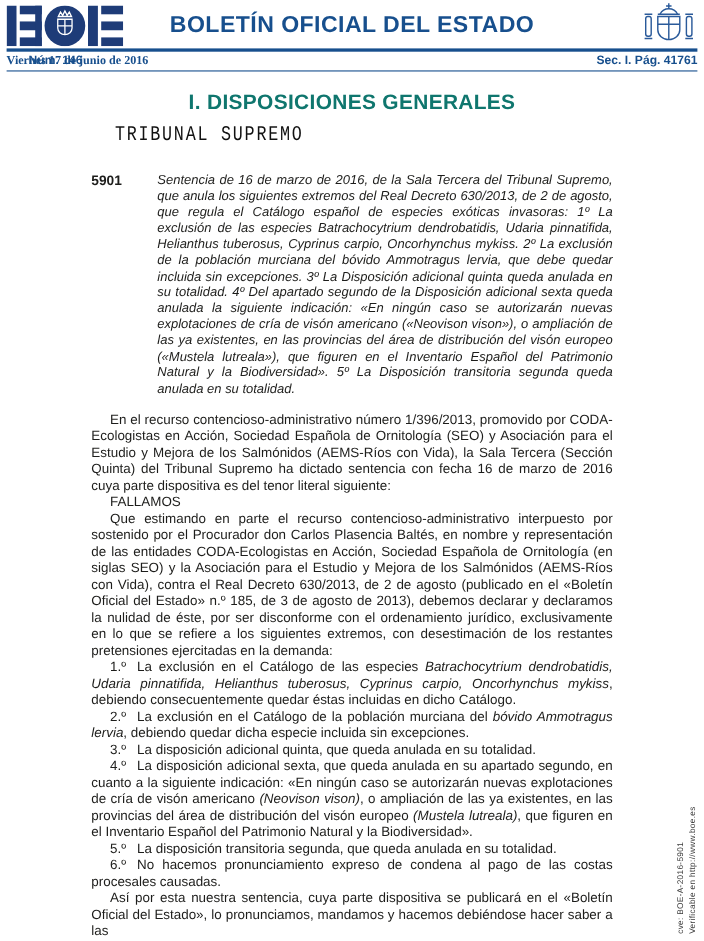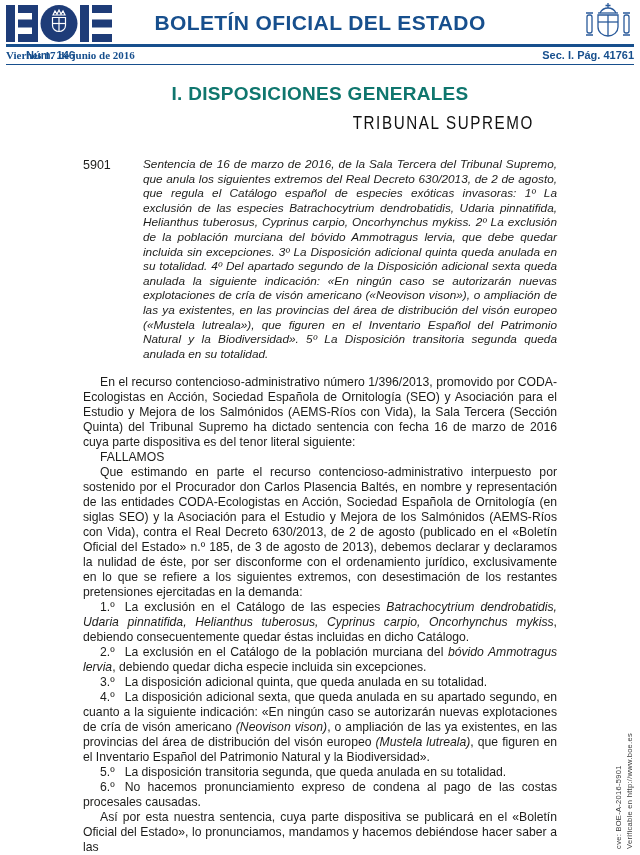--- a/index.html
+++ b/index.html
@@ -27,27 +27,27 @@
   .secpag .sec{}
   
   .content{
     position:absolute;left:83px;right:83px;top:86px;
     font-size:12.2px;line-height:15px;text-align:justify;
   }
   .section-heading{
     text-align:center;font-weight:bold;font-size:19px;letter-spacing:.3px;
     margin:0 0 14px 0;color:#0f766e;
   }
-  .organ-wrap{text-align:right;margin:0 0 24px 0;}
+  .organ-wrap{text-align:left;margin:0 0 24px 0;font-family:Liberation Mono, monospace;}
   .organ{
     display:inline-block;font-size:19px;letter-spacing:2px;color:#111;
     transform:scaleX(.8);transform-origin:center;white-space:nowrap;
   }
   .summary-row{position:relative;margin:0 0 14px 0;}
-  .item-number{position:absolute;left:0;top:1px;font-weight:normal;font-size:12.5px;}
+  .item-number{position:absolute;left:0;top:1px;font-weight:bold;font-size:12.5px;}
   .summary{
     margin-left:60px;font-style:italic;font-size:11.8px;line-height:14.6px;
     text-align:justify;
   }
   p.para{margin:0;text-indent:17px;}
   .fallamos{text-indent:0;margin:9px 0;}
   p.item{margin:0;text-indent:17px;}
   .gap{padding-right:10px;}
   .it{font-style:italic;}
   .closing{margin-top:14px;}

